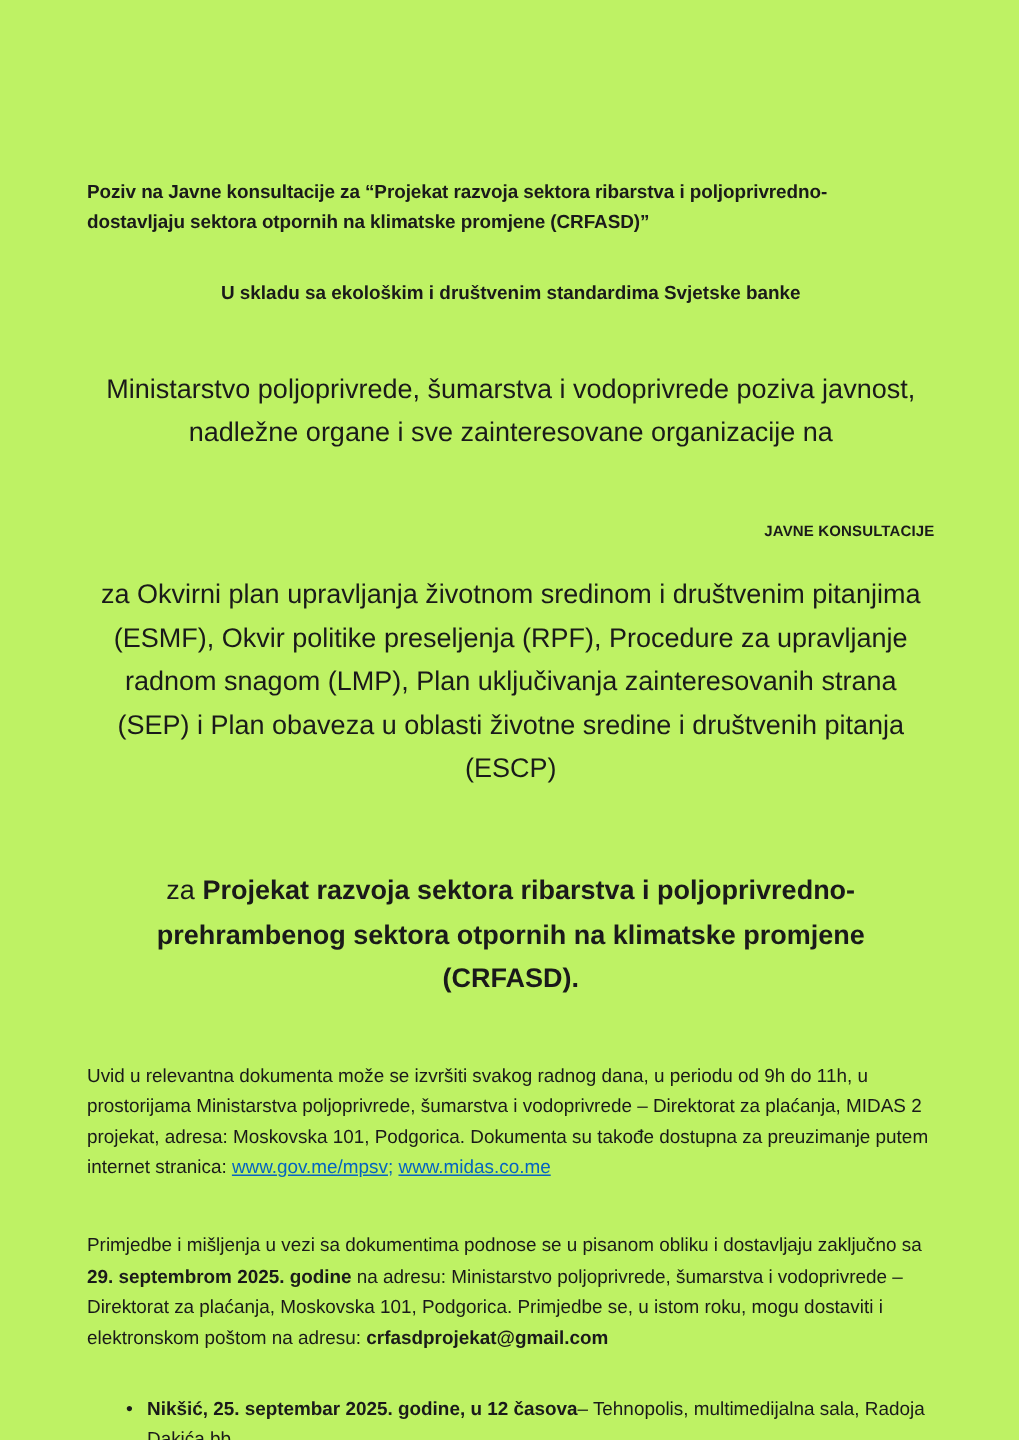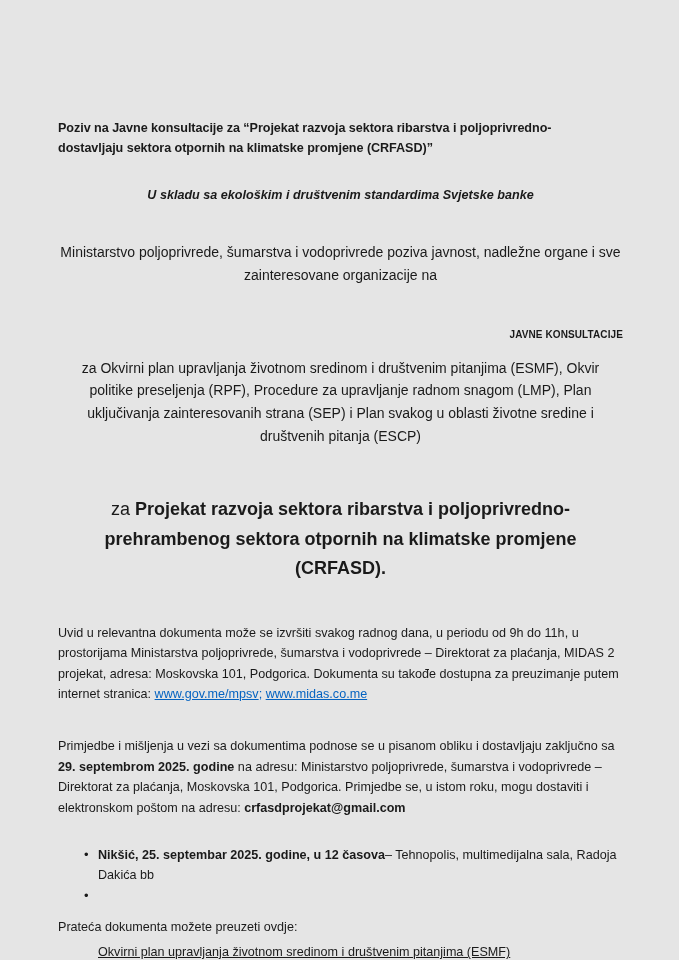--- a/index.html
+++ b/index.html
@@ -12,53 +12,53 @@
     width: 679px;
     height: 960px;
     font-family: "Liberation Sans", sans-serif;
     color: #1a1a1a;
     overflow: hidden;
   }
   .page {
     position: relative;
     width: 679px;
     height: 960px;
-    background: #e5e5e5;
+    background: #bef264;
     box-sizing: border-box;
     padding: 118px 56px 0 58px;
   }
   .doc-title {
     font-size: 12.6px;
     font-weight: bold;
     line-height: 1.62;
     text-align: left;
     margin: 0 0 26px 0;
     letter-spacing: -0.05px;
   }
   p.block {
     margin: 0;
     font-size: 12.6px;
     line-height: 1.62;
   }
   .gap-sm { height: 11px; }
   .gap-md { height: 16px; }
   .gap-lg { height: 22px; }
   .center { text-align: center; }
-  .italic { font-style: italic; font-weight: bold; }
+  .italic { font-weight: bold; }
   .bold { font-weight: bold; }
   .heading-caps {
     font-weight: bold;
     text-align: right;
     font-size: 10px;
     line-height: 1.62;
     letter-spacing: 0.1px;
   }
   .center-block {
     text-align: center;
-    font-size: 14px;
+    font-size: 18px;
     line-height: 1.62;
     padding: 0 2px;
   }
   .project-bold {
     text-align: center;
     font-size: 18px;
     line-height: 1.62;
     padding: 0 20px;
   }
   a.link, .link {
@@ -112,21 +112,21 @@
   <p class="block center italic">U skladu sa ekološkim i društvenim standardima Svjetske banke</p>
 
   <div class="gap-lg"></div>
 
   <p class="center-block">Ministarstvo poljoprivrede, šumarstva i vodoprivrede poziva javnost, nadležne organe i sve zainteresovane organizacije na</p>
 
   <div class="gap-md"></div>
 
   <p class="heading-caps">JAVNE KONSULTACIJE</p>
 
-  <p class="center-block">za Okvirni plan upravljanja životnom sredinom i društvenim pitanjima (ESMF), Okvir politike preseljenja (RPF), Procedure za upravljanje radnom snagom (LMP), Plan uključivanja zainteresovanih strana (SEP) i Plan svakog u oblasti životne sredine i društvenih pitanja (ESCP)</p>
+  <p class="center-block">za Okvirni plan upravljanja životnom sredinom i društvenim pitanjima (ESMF), Okvir politike preseljenja (RPF), Procedure za upravljanje radnom snagom (LMP), Plan uključivanja zainteresovanih strana (SEP) i Plan obaveza u oblasti životne sredine i društvenih pitanja (ESCP)</p>
 
   <div class="gap-md"></div>
 
   <p class="project-bold"><span>za </span><span class="bold">Projekat razvoja sektora ribarstva i poljoprivredno-prehrambenog sektora otpornih na klimatske promjene (CRFASD).</span></p>
 
   <div class="gap-lg"></div>
 
   <p class="block"><span>Uvid u relevantna dokumenta može se izvršiti svakog radnog dana, u periodu od 9h do 11h, u prostorijama Ministarstva poljoprivrede, šumarstva i vodoprivrede – Direktorat za plaćanja, MIDAS 2 projekat, adresa: Moskovska 101, Podgorica. Dokumenta su takođe dostupna za preuzimanje putem internet stranica: </span><a class="link" href="#">www.gov.me/mpsv</a><span class="link">; </span><a class="link" href="#">www.midas.co.me</a></p>
 
   <div class="gap-md"></div>

